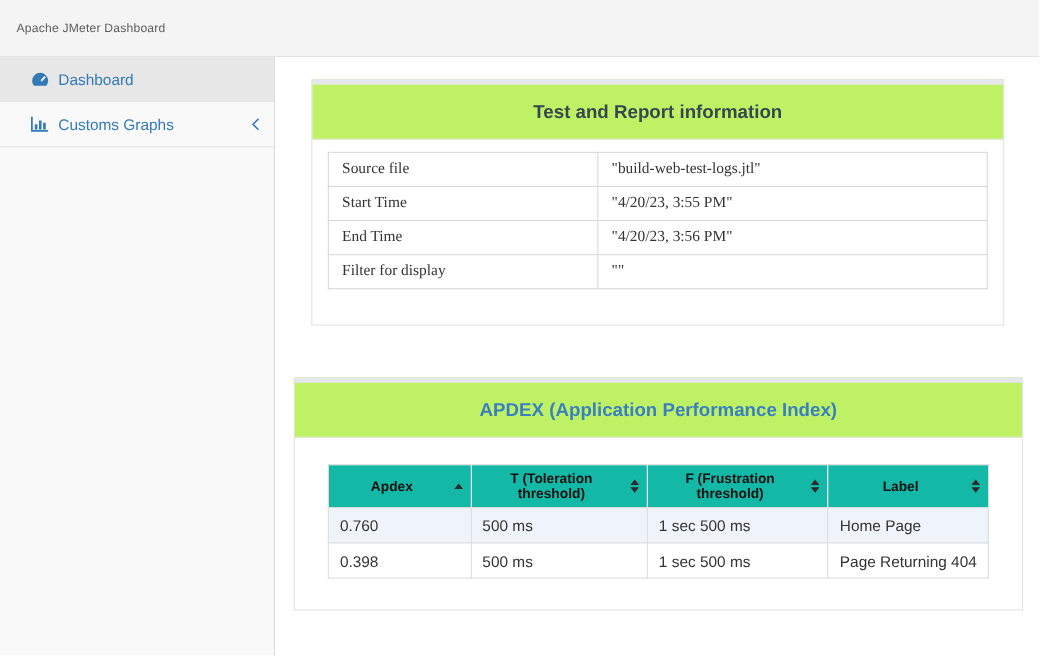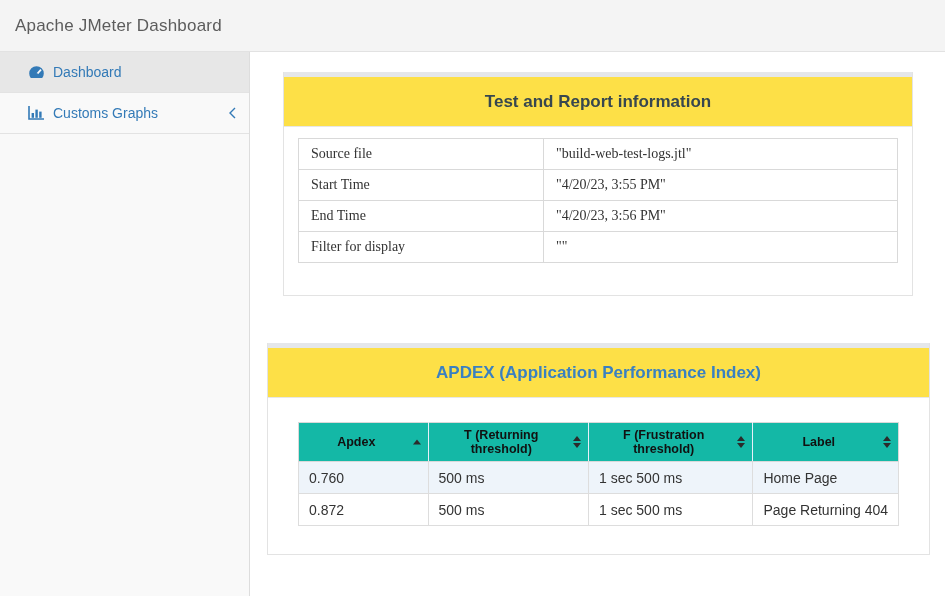--- a/index.html
+++ b/index.html
@@ -2,40 +2,40 @@
 <html><head>
 <meta charset="utf-8">
 <style>
   * { margin:0; padding:0; box-sizing:border-box; }
   html,body { width:945px; height:596px; overflow:hidden; background:#fff;
     font-family:"Liberation Sans", sans-serif; color:#333; }
 
   
   .topbar { height:52px; background:#f4f4f4; border-bottom:1px solid #e2e2e2;
     display:flex; align-items:center; padding-left:15px; }
-  .topbar .brand { font-size:17px; color:#5c5c5c; letter-spacing:.2px; }
+  .topbar .brand { font-size:11px; color:#5c5c5c; letter-spacing:.2px; }
 
   
   .layout { display:flex; height:544px; }
   .sidebar { width:250px; flex:0 0 250px; background:#f9f9f9;
     border-right:1px solid #ddd; }
   .side-item { position:relative; height:41px; display:flex; align-items:center;
     padding-left:27px; border-bottom:1px solid #e3e3e3; color:#337ab7;
     font-size:14px; cursor:pointer; background:#f9f9f9; }
   .side-item.active { background:#e7e7e7; }
   .side-item .icn { display:inline-flex; width:18px; margin-right:8px;
     justify-content:center; }
   .side-item .chev { position:absolute; right:12px; top:50%;
     transform:translateY(-50%); display:inline-flex; }
 
   .main { flex:1; background:#fff; }
 
   
   .card { background:#fff; border:1px solid #e3e3e3; border-top:none; }
-  .card-header { background:#fde047; border-top:5px solid #e5e7ea;
+  .card-header { background:#bef264; border-top:5px solid #e5e7ea;
     border-bottom:1px solid #e7e7e7; text-align:center; padding:15px 10px 14px; }
   .card-title { font-size:17px; font-weight:bold; }
   .title-dark { color:#37474f; }
   .title-blue { color:#3a80c1; }
 
   .card-info { width:630px; margin:20px 0 0 33px; }
   .card-info .card-body { padding:11px 14px 32px; }
 
   .card-apdex { width:663px; margin:47px 0 0 17px; }
   .card-apdex .card-body { padding:24px 30px 28px; }
@@ -144,21 +144,21 @@
         <table class="apdex-table">
           <thead>
             <tr>
               <th class="col-apdex">
                 <span>Apdex</span>
                 <span class="sorter">
                     <span class="tri-up"></span>
                   </span>
               </th>
               <th class="col-t">
-                <span>T (Returning threshold)</span>
+                <span>T (Toleration threshold)</span>
                 <span class="sorter">
                     <span class="tri-up"></span>
                     <span class="tri-down"></span>
                   </span>
               </th>
               <th class="col-f">
                 <span>F (Frustration threshold)</span>
                 <span class="sorter">
                     <span class="tri-up"></span>
                     <span class="tri-down"></span>
@@ -174,21 +174,21 @@
             </tr>
           </thead>
           <tbody>
             <tr class="striped">
               <td>0.760</td>
               <td>500 ms</td>
               <td>1 sec 500 ms</td>
               <td>Home Page</td>
             </tr>
             <tr>
-              <td>0.872</td>
+              <td>0.398</td>
               <td>500 ms</td>
               <td>1 sec 500 ms</td>
               <td>Page Returning 404</td>
             </tr>
           </tbody>
         </table>
       </div>
     </section>
 
   </main>

